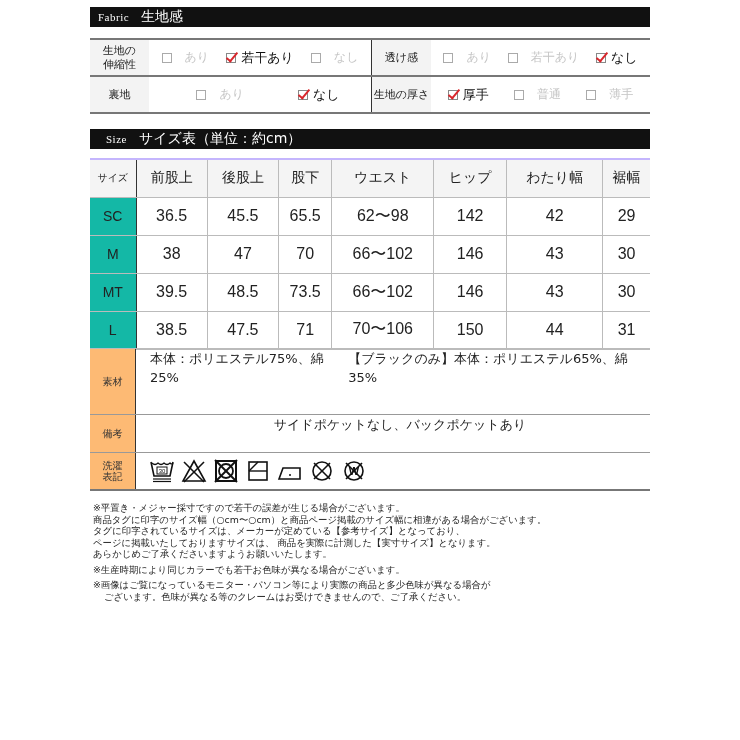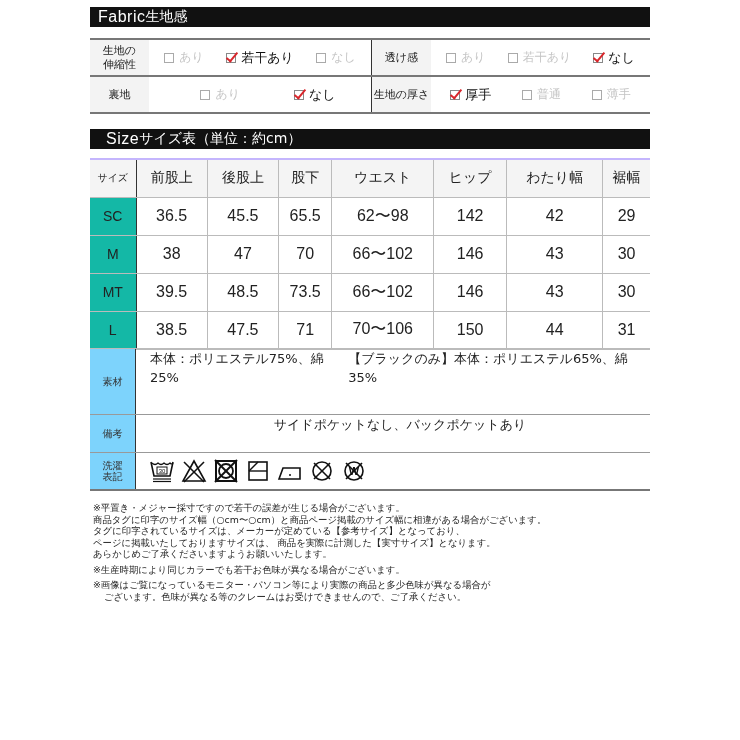--- a/index.html
+++ b/index.html
@@ -1,47 +1,47 @@
 <!DOCTYPE html>
 <html><head>
 <meta charset="utf-8">
 <style>
   * { box-sizing: border-box; margin: 0; padding: 0; }
   html, body { width: 740px; height: 740px; background: #ffffff; overflow: hidden; }
   body { font-family: "DejaVu Sans", "Liberation Sans", sans-serif; color: #222; position: relative; }
 
   .bar { position: absolute; left: 90px; width: 560px; height: 20px; background: #111; color: #fff; display: flex; align-items: center; padding-left: 8px; }
-  .bar .en { font-size: 16px; letter-spacing: 0.5px; font-family: Liberation Sans, sans-serif; }
+  .bar .en { font-size: 11px; letter-spacing: 0.5px; margin-right: 12px; font-family: Liberation Serif, serif; }
   .bar .jp { font-size: 14px; }
 
   
   .fabric { position: absolute; left: 90px; top: 38px; width: 560px; border-top: 2px solid #777; }
   .frow { display: flex; height: 37px; border-bottom: 2px solid #777; }
   .fhalf { display: flex; width: 281px; }
   .fhalf.right { width: 279px; border-left: 1.5px solid #333; }
   .flabel { width: 59px; background: #f3f3f3; font-size: 11px; display: flex; align-items: center; justify-content: center; text-align: center; line-height: 1.2; color: #222; }
   .fopts { flex: 1; display: flex; align-items: center; justify-content: space-around; padding: 0 4px; }
   .opt { display: flex; align-items: center; font-size: 12px; }
-  .opt.off { color: #c5c5c5; }
+  .opt.off { color: #c5c5c5; gap: 8px; }
   .opt.on { color: #111; font-size: 13px; }
   .cb { width: 10px; height: 10px; border: 1px solid #aaa; margin-right: 5px; position: relative; display: inline-block; }
   .opt.on .cb { border-color: #888; }
   .opt.on .cb::after { content: ""; position: absolute; left: 2px; top: -4px; width: 4px; height: 10px; border-right: 2.5px solid #d9262b; border-bottom: 2.5px solid #d9262b; transform: rotate(40deg); }
 
   
   .size { position: absolute; left: 90px; top: 158px; width: 560px; border-top: 2px solid #c4b5fd; border-collapse: collapse; }
   .size td { border-bottom: 1.5px solid #bbb; border-left: 1px solid #bbb; text-align: center; height: 38px; font-size: 16px; color: #222; font-family: "Liberation Sans", sans-serif; }
   .size tr td:first-child { border-left: none; border-right: 1.5px solid #333; width: 46px; background: #14b8a6; font-size: 14px; }
   .size tr.head td { font-size: 14px; font-family: "DejaVu Sans", sans-serif; background: #f4f4f4; }
   .size tr.head td:first-child { font-size: 10px; }
   .size tr.last td { border-bottom: 2.5px solid #bbb; }
 
   .info { position: absolute; left: 90px; top: 349px; width: 560px; }
   .irow { display: flex; border-bottom: 1.5px solid #999; }
-  .ilabel { width: 46px; background: #7dd3fc; border-right: 1.5px solid #333; font-size: 10px; display: flex; align-items: center; justify-content: center; text-align: center; line-height: 1.15; color: #333; }
+  .ilabel { width: 46px; background: #fdba74; border-right: 1.5px solid #333; font-size: 10px; display: flex; align-items: center; justify-content: center; text-align: center; line-height: 1.15; color: #333; }
   .ival { flex: 1; padding-left: 14px; display: flex; flex-direction: row; justify-content: center; font-size: 13px; color: #222; line-height: 19px; }
   .irow.mat { height: 66px; }
   .irow.rem { height: 38px; }
   .irow.care { height: 38px; border-bottom: 2px solid #777; }
   .icons { flex-direction: row; align-items: center; justify-content: flex-start; gap: 4px; padding-left: 12px; }
   .icons svg { width: 28px; height: 26px; }
 
   .notes { position: absolute; left: 93px; top: 502px; width: 560px; font-size: 9.4px; line-height: 11.5px; color: #222; }
   .notes p { white-space: nowrap; }
   .notes .gap { margin-top: 4px; }

